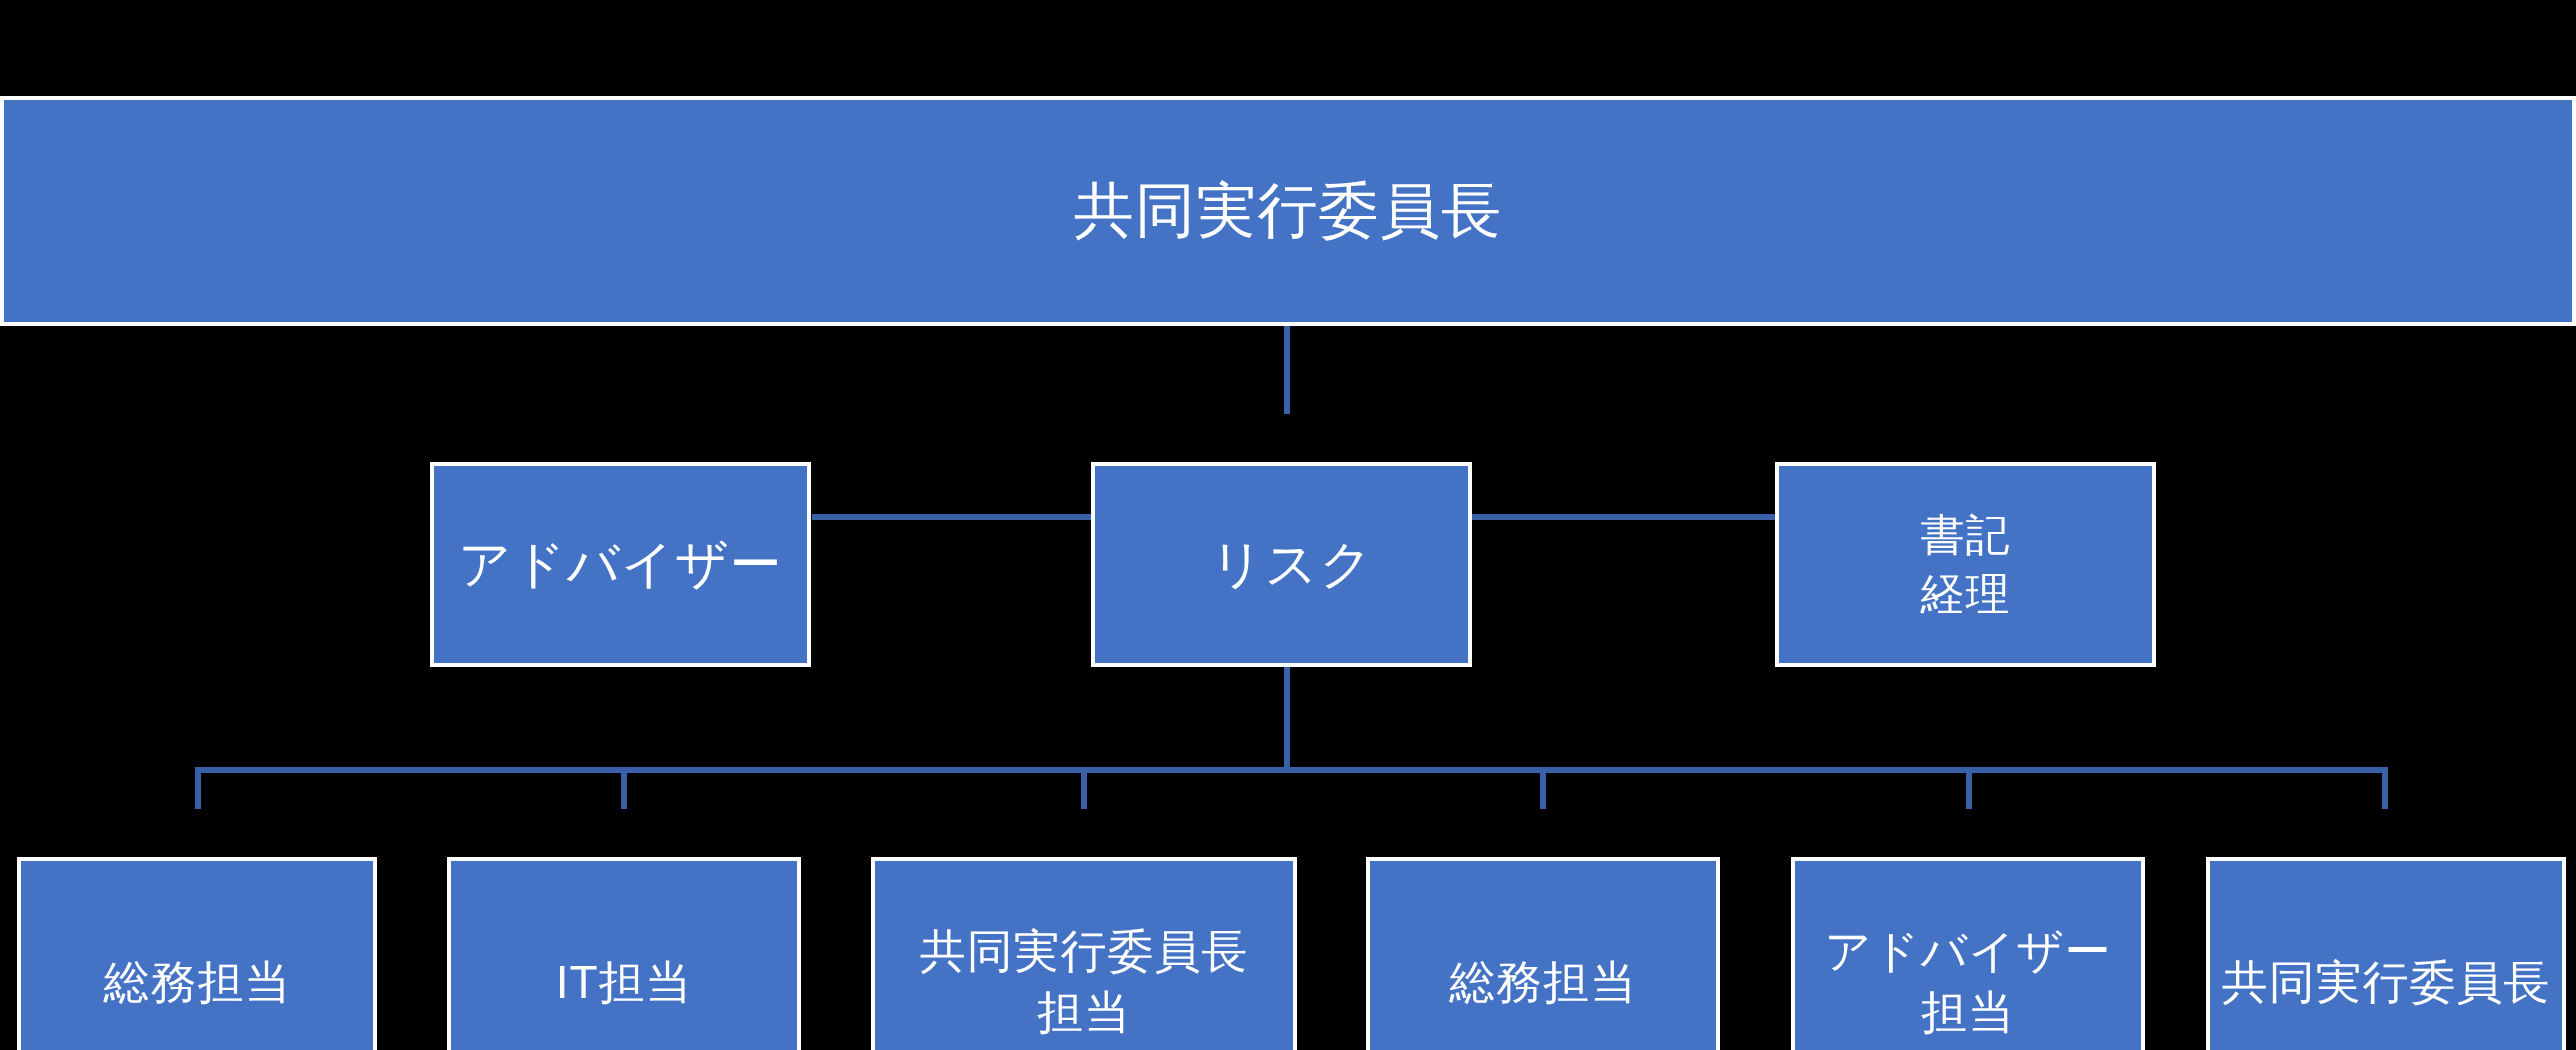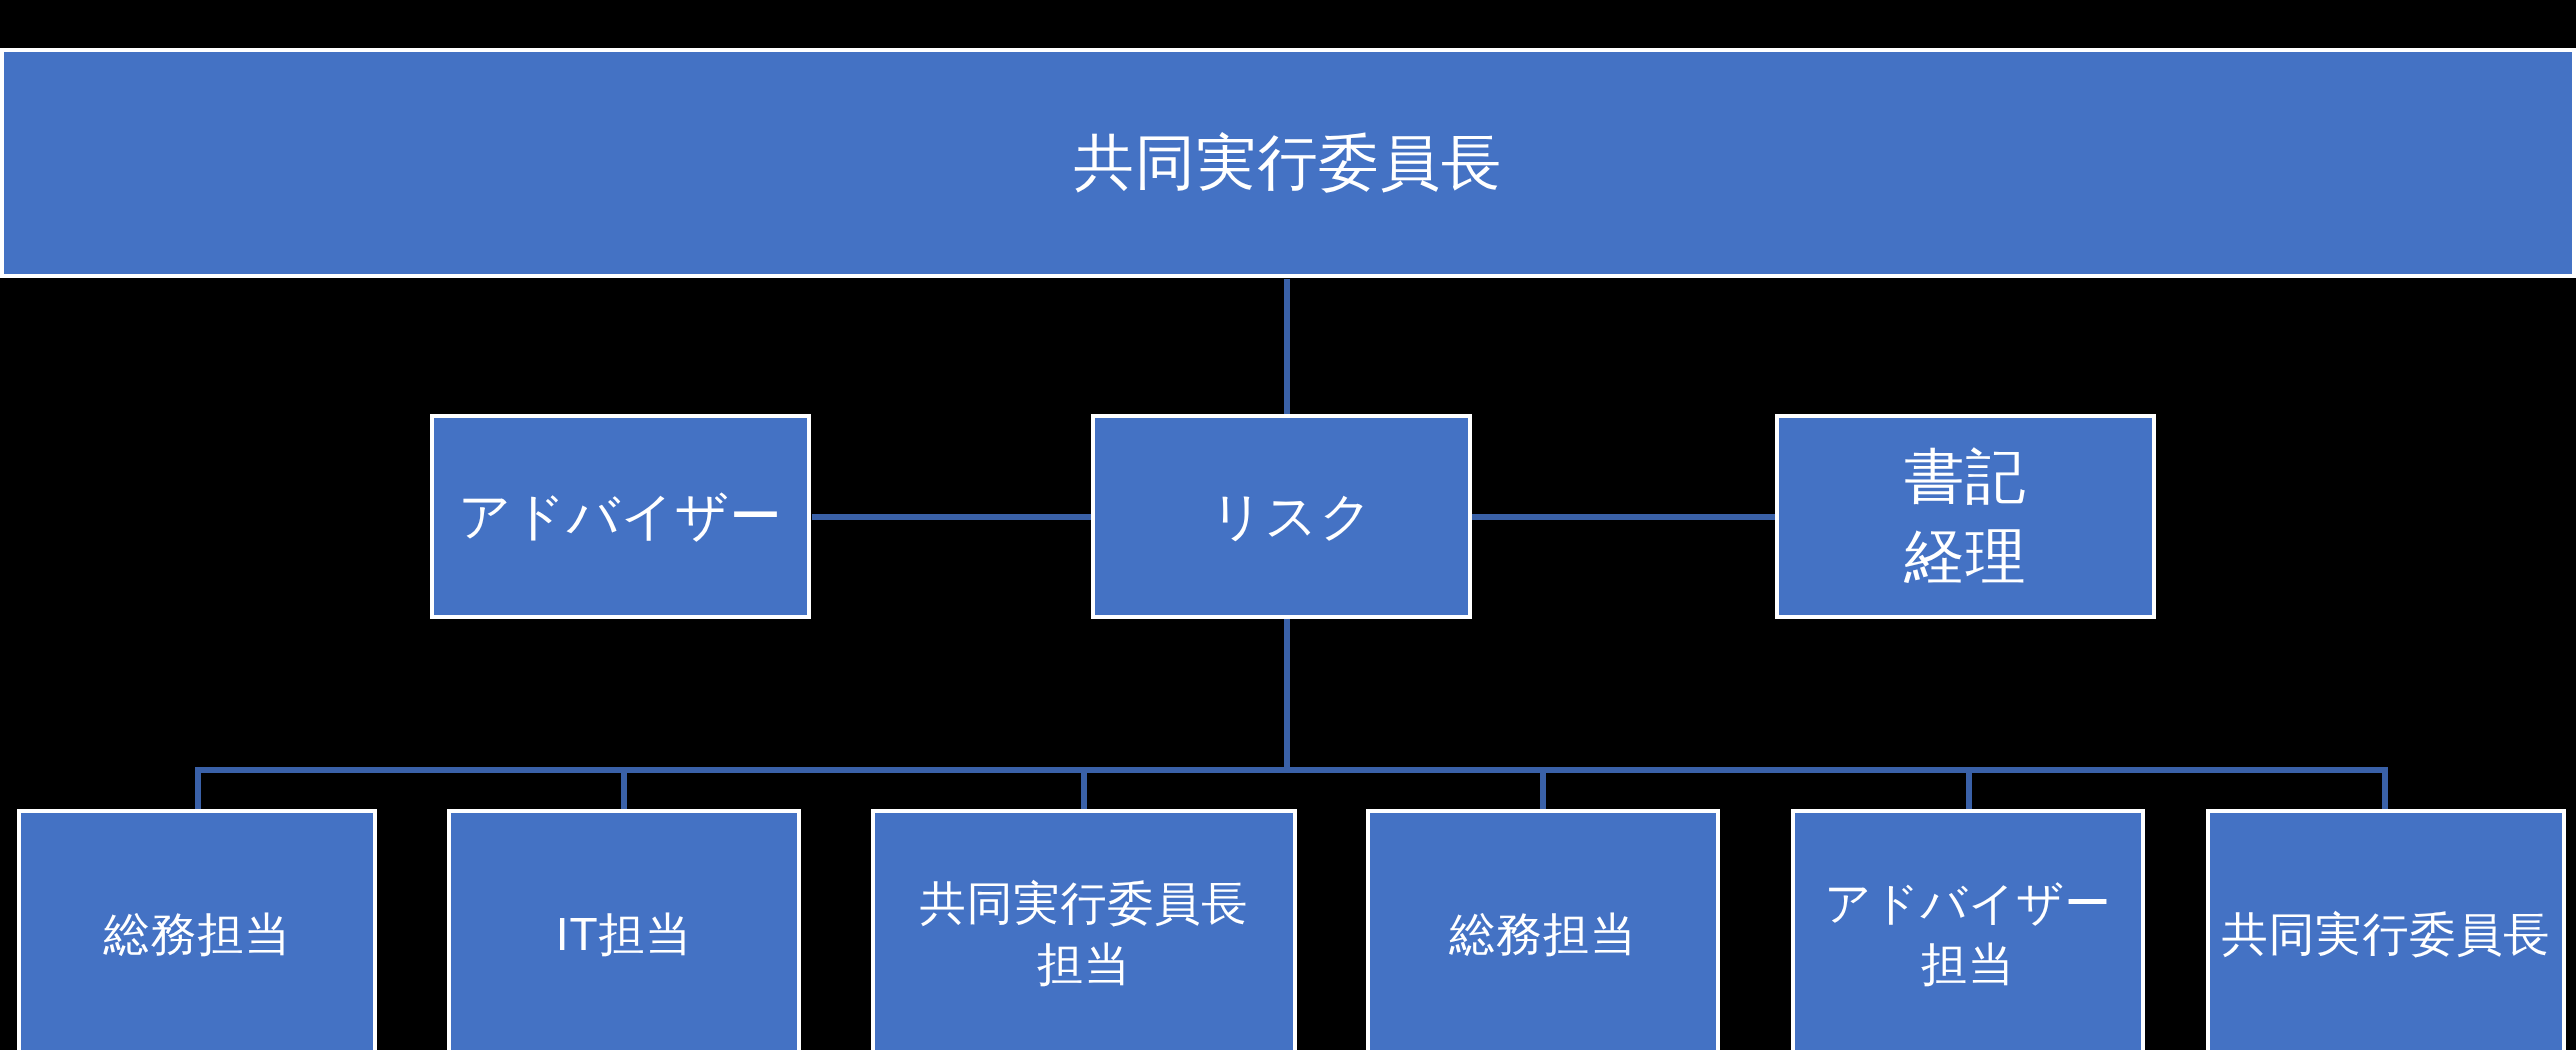--- a/index.html
+++ b/index.html
@@ -23,20 +23,21 @@
     background: #4472C4;
     border: 4.8px solid #FFFFFF;
     display: flex;
     align-items: center;
     justify-content: center;
     text-align: center;
     color: #FFFFFF;
     line-height: 1.32;
     white-space: pre-line;
     letter-spacing: 0.02em;
+    margin-top: 48px;
   }
   .node-label {
     display: block;
     width: 100%;
     white-space: pre-line;
     text-align: center;
   }
 
   
   #node-chair {
@@ -53,21 +54,21 @@
   }
   #node-risk {
     left: 1091px; top: 414px;
     width: 381px; height: 205px;
     font-size: 52px;
     padding-left: 21px;
   }
   #node-secretary {
     left: 1775px; top: 414px;
     width: 381px; height: 205px;
-    font-size: 60px;
+    font-size: 44px;
   }
 
   
   .node-leaf {
     top: 809px;
     height: 250px;
     font-size: 46px;
   }
   #node-general-affairs  { left: 17.4px;   width: 360px; }
   #node-it               { left: 447px;  width: 354px; }

